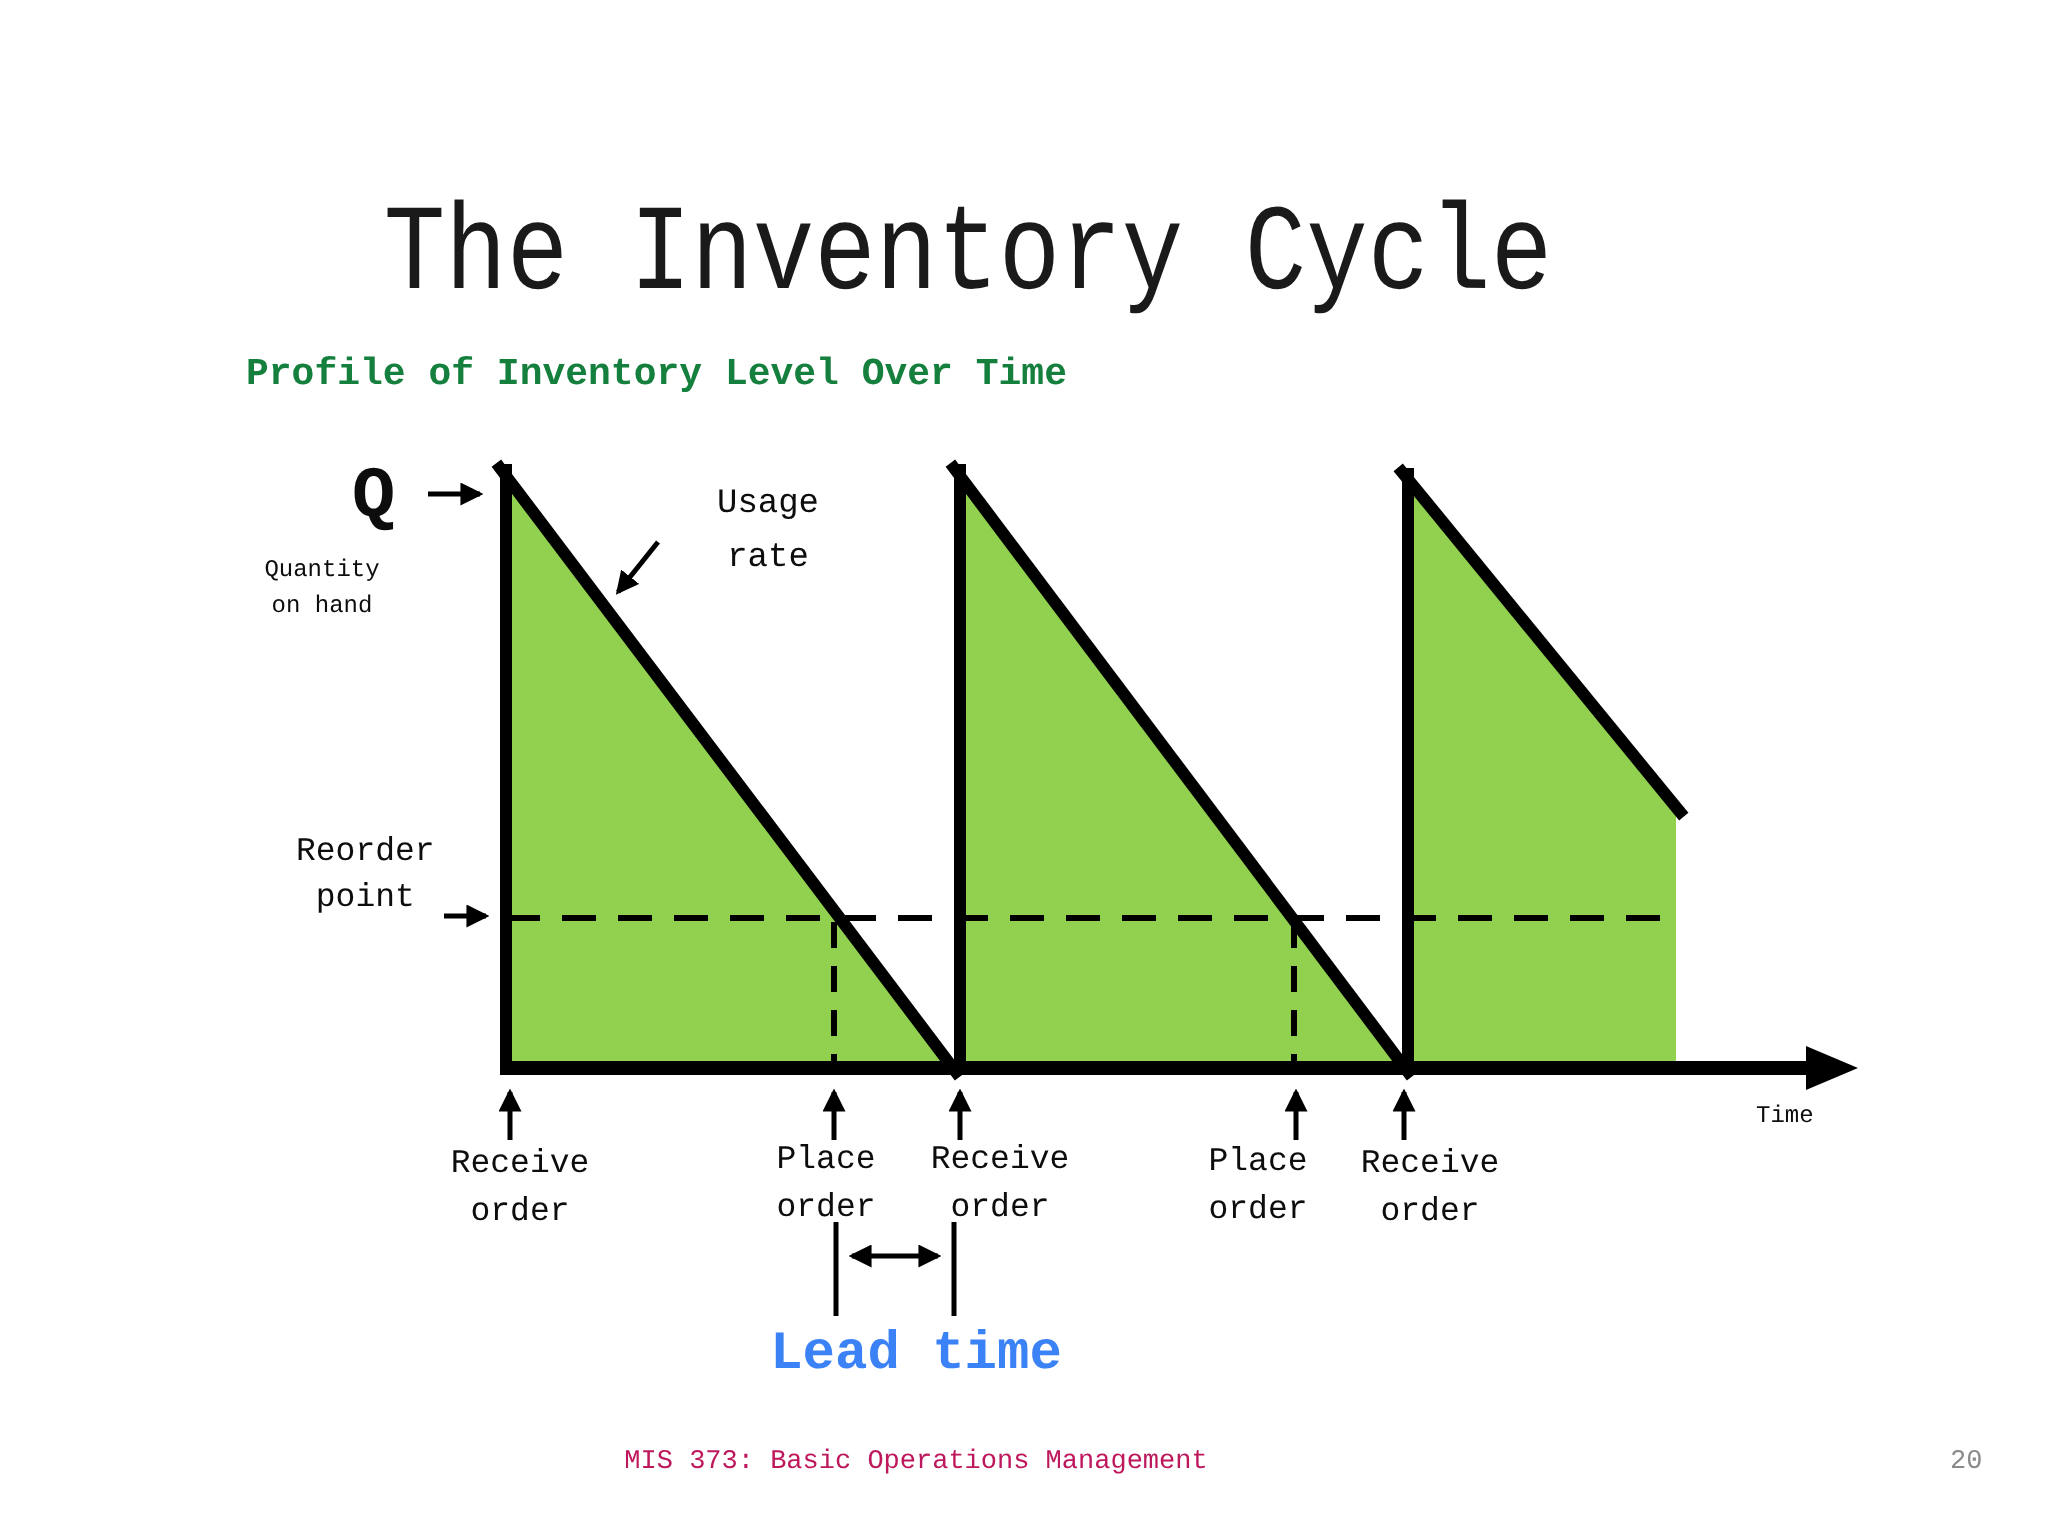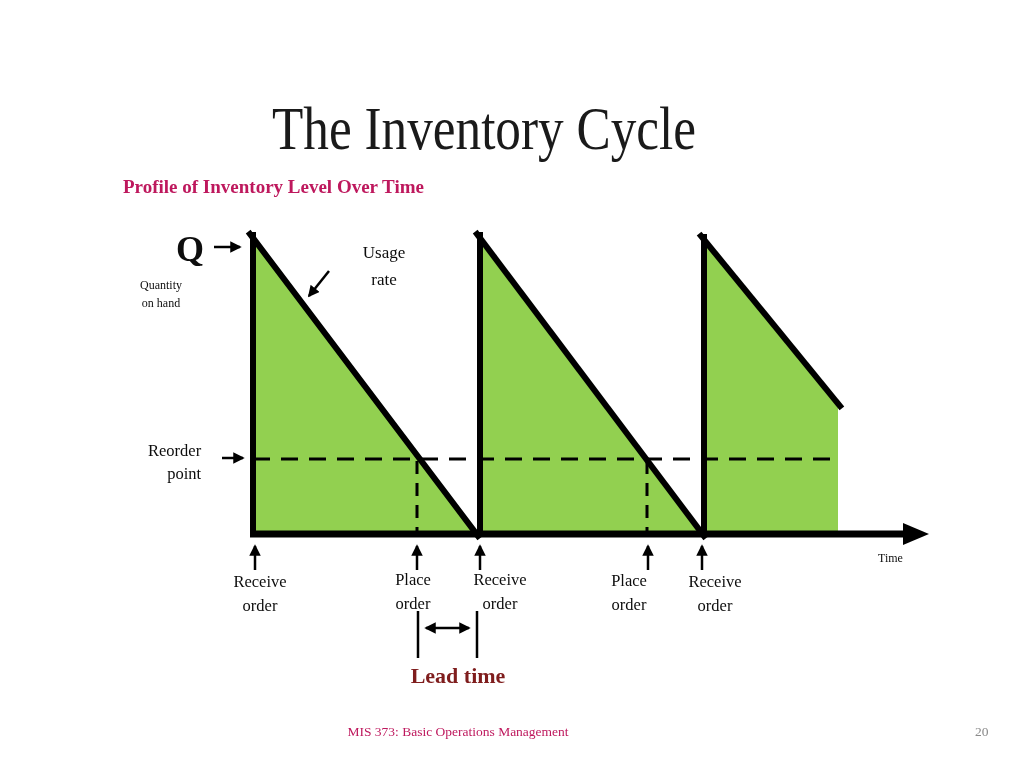--- a/index.html
+++ b/index.html
@@ -1,41 +1,41 @@
 <!DOCTYPE html>
 <html><head>
 <meta charset="utf-8">
 <style>
   html,body{margin:0;padding:0;background:#fff;}
   .slide{
     position:relative;width:1024px;height:768px;background:#ffffff;
-    font-family:Liberation Serif, serif;overflow:hidden;color:#111;
+    font-family:Liberation Mono, monospace;overflow:hidden;color:#111;
   }
   svg.diagram{position:absolute;left:0;top:0;}
   .title{
     position:absolute;left:0;top:56px;width:968px;text-align:center;
     font-size:61px;font-weight:400;color:#1a1a1a;line-height:1.05;
     transform:scaleX(0.84);transform-origin:50% 50%;white-space:nowrap;
   }
   .subtitle{
-    position:absolute;left:123px;top:176px;font-size:19px;font-weight:700;color:#be185d;
+    position:absolute;left:123px;top:176px;font-size:19px;font-weight:700;color:#15803d;
   }
   .lbl{position:absolute;white-space:pre-line;color:#0d0d0d;}
   .ctr{transform:translateX(-50%);text-align:center;}
   .q-label{left:176px;top:228px;font-size:36px;font-weight:700;}
   .qty-label{left:161px;top:276px;font-size:12px;line-height:18px;}
   .usage-label{left:384px;top:239px;font-size:17px;line-height:27px;text-align:center;}
-  .reorder-label{left:148px;top:439px;font-size:16.5px;line-height:23px;text-align:right;}
+  .reorder-label{left:148px;top:414px;font-size:16.5px;line-height:23px;text-align:center;}
   .rcv1{left:260px;top:570px;font-size:16.5px;line-height:24px;}
   .plc1{left:413px;top:568px;font-size:16.5px;line-height:24px;}
   .rcv2{left:500px;top:568px;font-size:16.5px;line-height:24px;}
   .plc2{left:629px;top:569px;font-size:16.5px;line-height:24px;}
   .rcv3{left:715px;top:570px;font-size:16.5px;line-height:24px;}
   .time-label{left:878px;top:551px;font-size:12px;}
-  .leadtime-label{left:458px;top:663px;font-size:22px;font-weight:700;color:#7f1d1d;}
+  .leadtime-label{left:458px;top:663px;font-size:27px;font-weight:700;color:#3b82f6;}
   .footer{position:absolute;left:458px;top:724px;transform:translateX(-50%);font-size:13.5px;color:#be185d;white-space:nowrap;}
   .page-number{position:absolute;left:943px;top:724px;font-size:13.5px;color:#8a8a8a;margin-left:32px;}
 </style>
 </head>
 <body>
 
 <div class="slide">
 
   <h1 class="title">The Inventory Cycle</h1>
   <div class="subtitle">Profile of Inventory Level Over Time</div>

